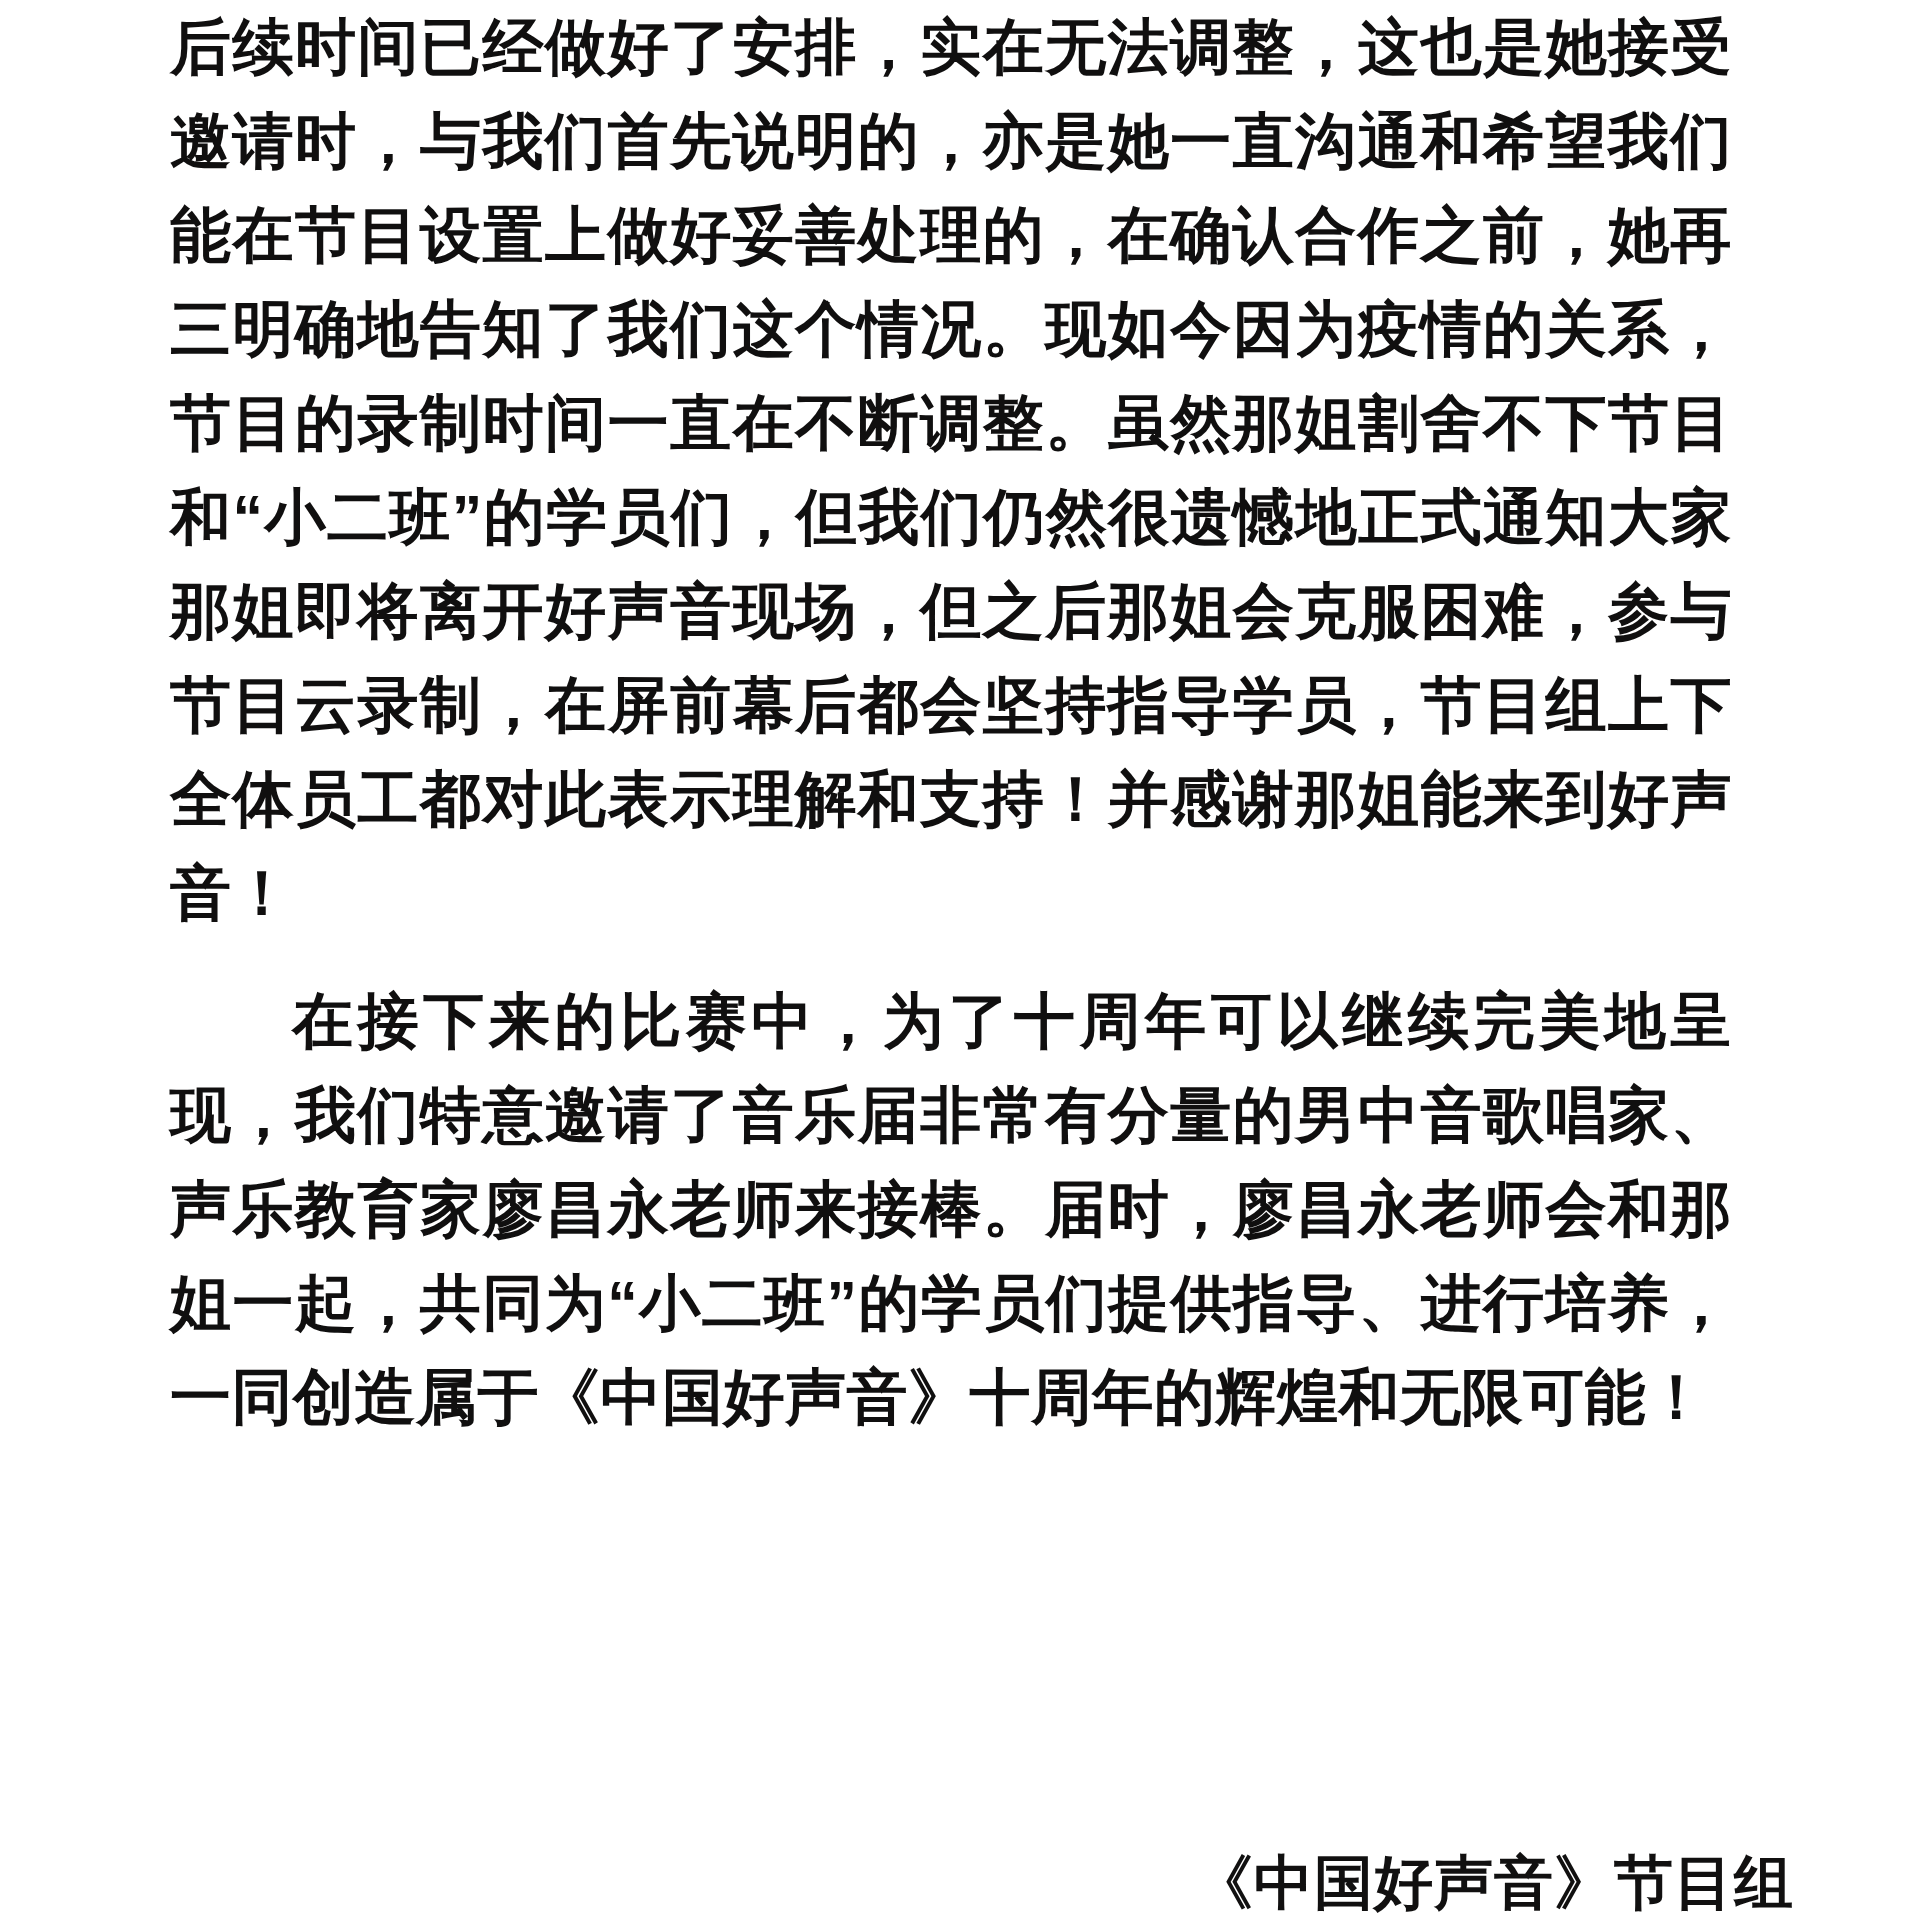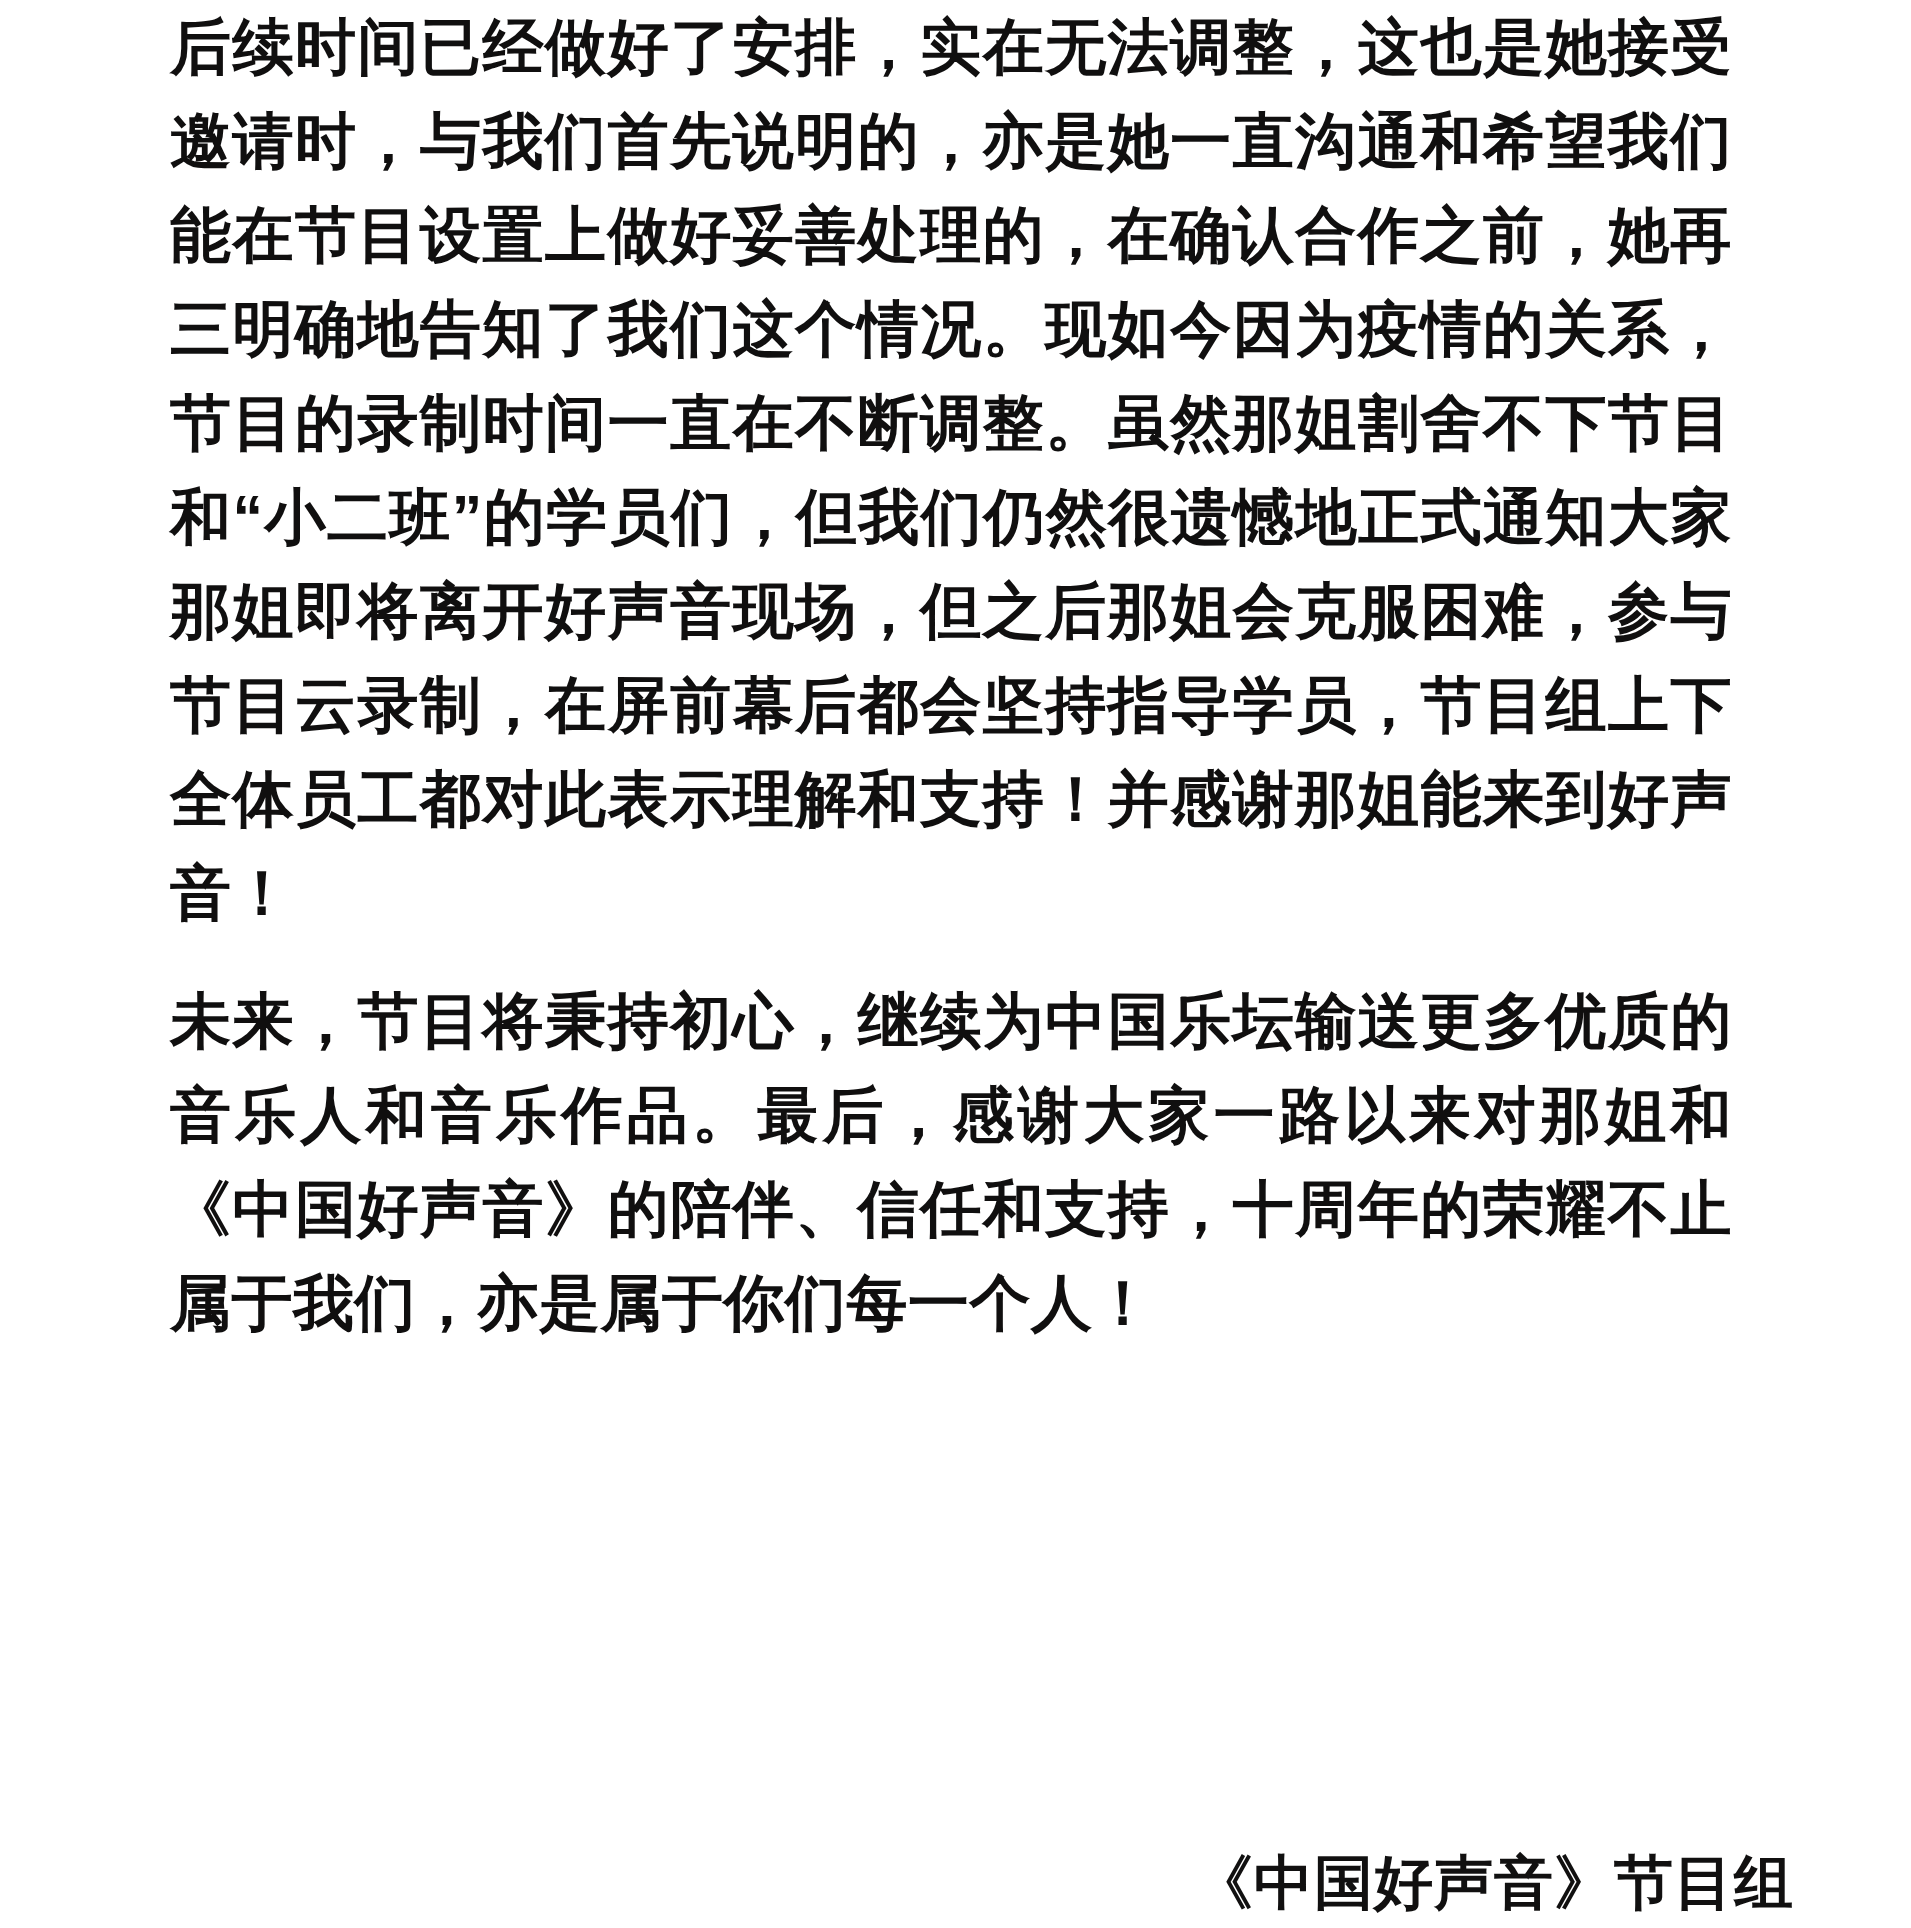--- a/index.html
+++ b/index.html
@@ -70,22 +70,22 @@
 <body>
 
 <div class="page">
 
   <div class="doc-body">
 
     <p class="para">后续时间已经做好了安排，实在无法调整，这也是她接受邀请时，与我们首先说明的，亦是她一直沟通和希望我们能在节目设置上做好妥善处理的，在确认合作之前，她再三明确地告知了我们这个情况。现如今因为疫情的关系，节目的录制时间一直在不断调整。虽然那姐割舍不下节目和“小二班”的学员们，但我们仍然很遗憾地正式通知大家那姐即将离开好声音现场，但之后那姐会克服困难，参与节目云录制，在屏前幕后都会坚持指导学员，节目组上下全体员工都对此表示理解和支持！并感谢那姐能来到好声音！</p>
 
     <div class="gap-after"></div>
 
+    <p class="para indent">在接下来的比赛中，为了十周年可以继续完美地呈现，我们特意邀请了音乐届非常有分量的男中音歌唱家、声乐教育家廖昌永老师来接棒。届时，廖昌永老师会和那姐一起，共同为“小二班”的学员们提供指导、进行培养，一同创造属于《中国好声音》十周年的辉煌和无限可能！</p>
 
-    <p class="para">未来，节目将秉持初心，继续为中国乐坛输送更多优质的音乐人和音乐作品。最后，感谢大家一路以来对那姐和《中国好声音》的陪伴、信任和支持，十周年的荣耀不止属于我们，亦是属于你们每一个人！</p>
 
   </div>
 
   <div class="signature-block">
     <span class="signature">《中国好声音》节目组</span>
   </div>
 
 </div>
 
 

